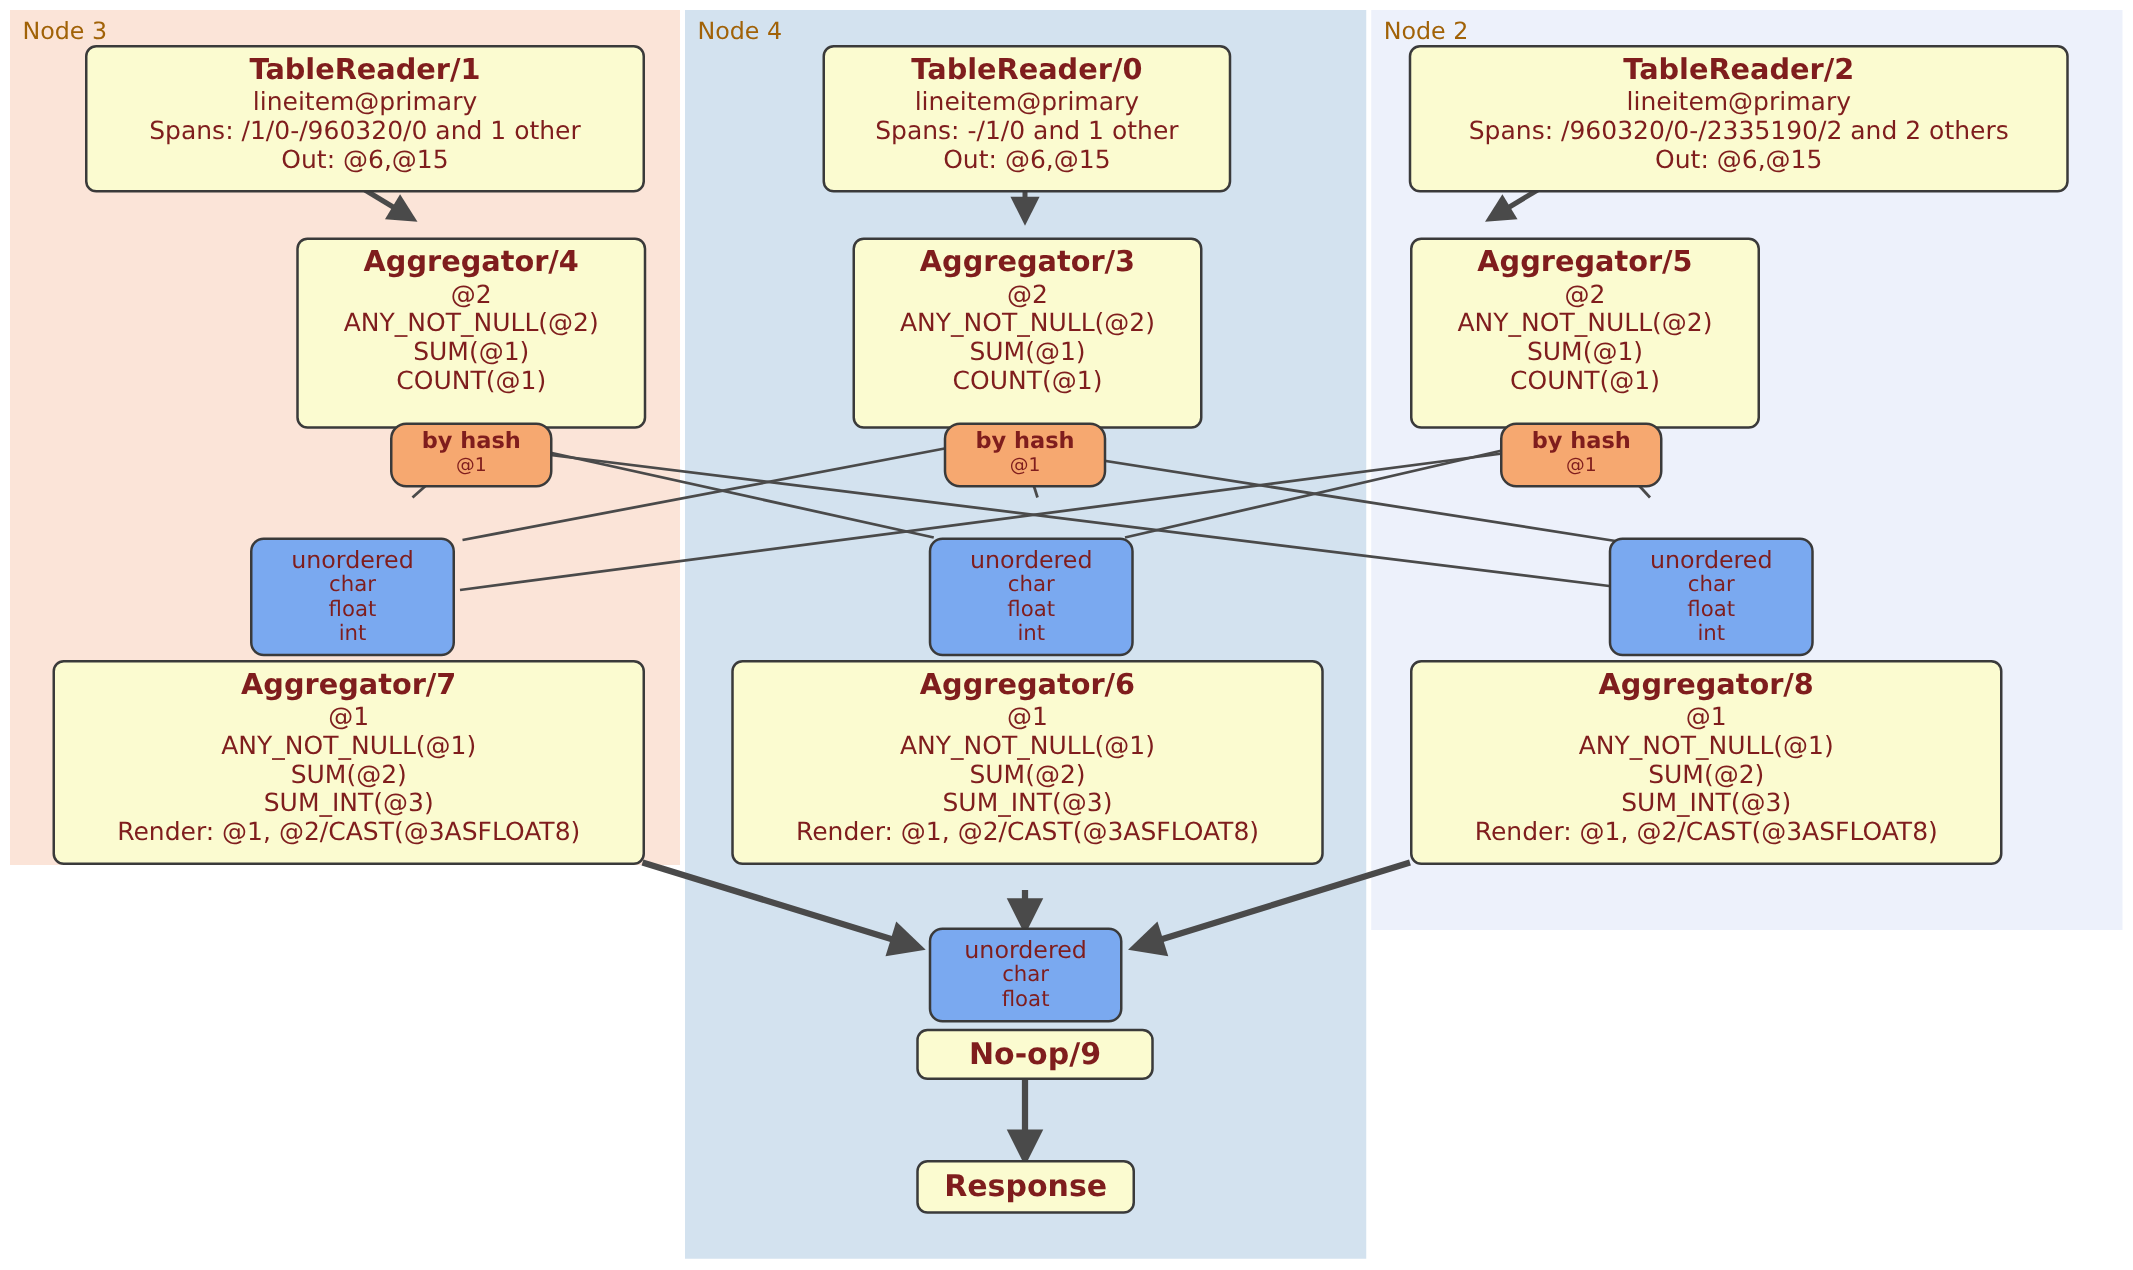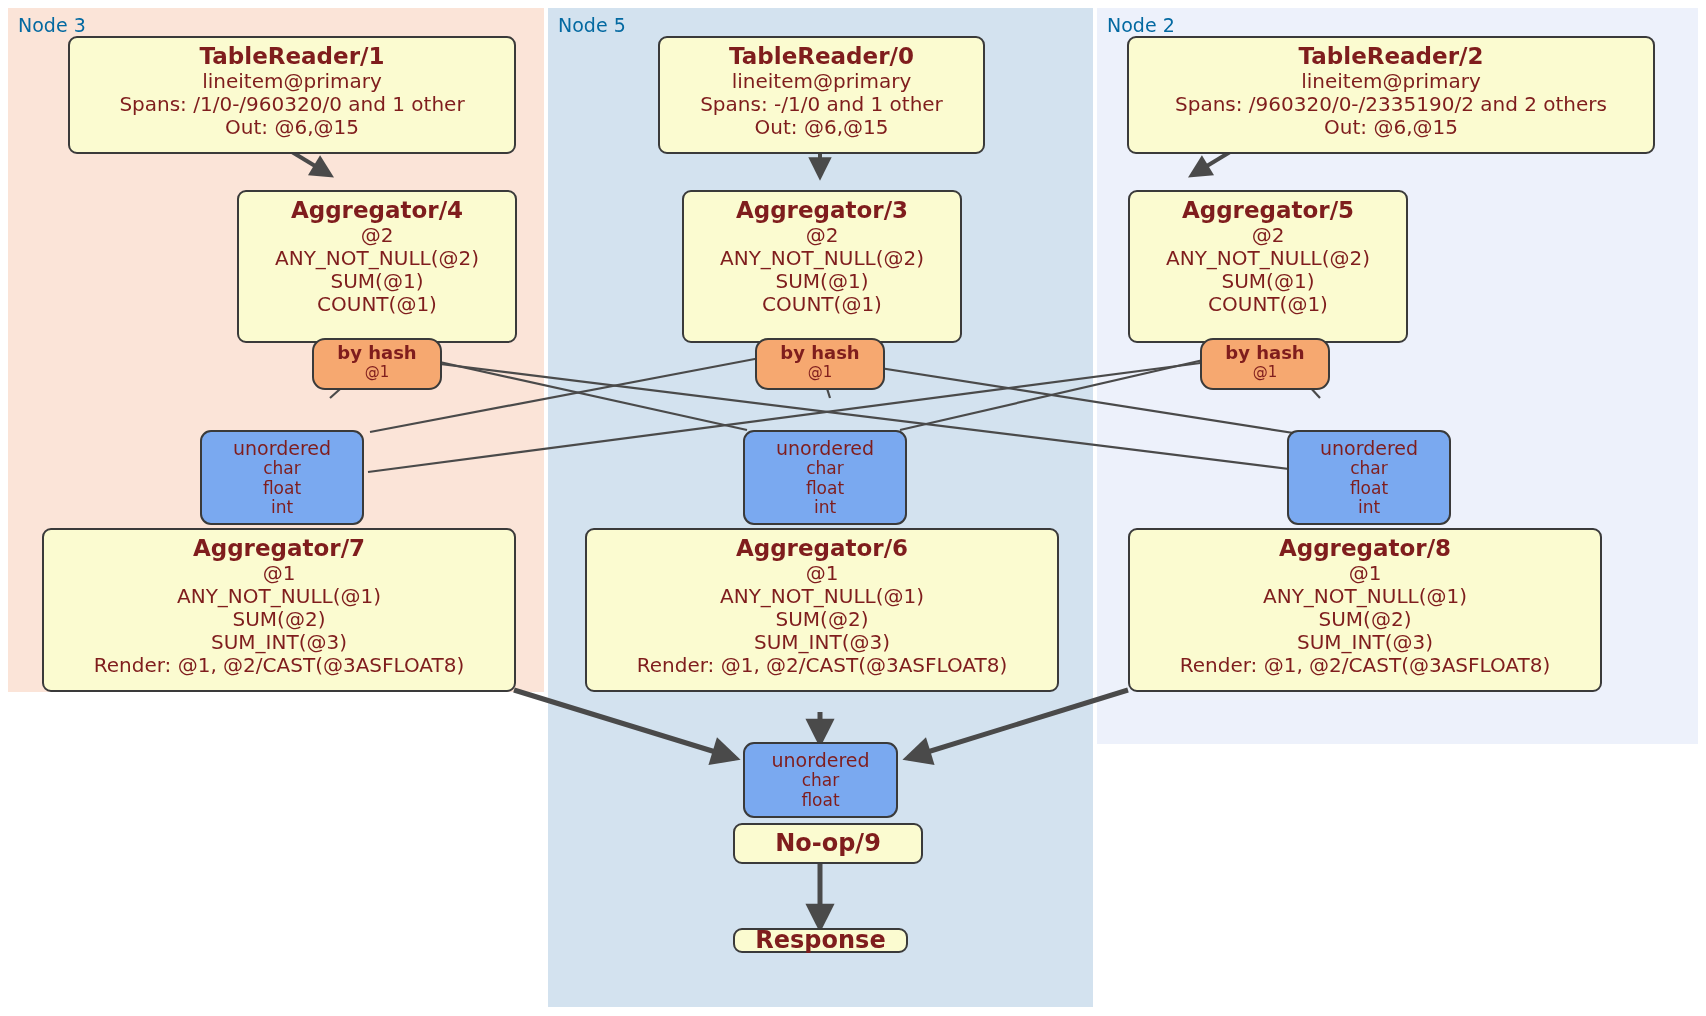--- a/index.html
+++ b/index.html
@@ -23,21 +23,21 @@
   
   .panel {
     position: absolute;
     box-sizing: border-box;
   }
   .panel-label {
     position: absolute;
     left: 10px;
     top: 6px;
     font-size: 19px;
-    color: #0369a1;
+    color: #a16207;
     white-space: nowrap;
   }
   
   .node {
     position: absolute;
     box-sizing: border-box;
     text-align: center;
     color: #7f1d1d;
     line-height: 1.16;
   }
@@ -165,21 +165,21 @@
   <g>
     <path d="M 820 864 L 820 927" stroke="#4a4a4a" stroke-width="5" fill="none" marker-end="url(#arrowThick)"></path>
   </g>
 </svg>
 
 <div class="panel" style="left:8px; top:8px; width:536px; height:684px; background:#fbe4d8;">
   <span class="panel-label">Node 3</span>
 </div>
 
 <div class="panel" style="left:548px; top:8px; width:545px; height:999px; background:#d3e2ef;">
-  <span class="panel-label">Node 5</span>
+  <span class="panel-label">Node 4</span>
 </div>
 
 <div class="panel" style="left:1097px; top:8px; width:601px; height:736px; background:#edf1fb;padding-left:45px;">
   <span class="panel-label">Node 2</span>
 </div>
 
 <div class="node proc layer-proc" style="left:68px; top:36px; width:448px; height:118px;">
   <div class="title">TableReader/1</div>
   <div class="line">lineitem@primary</div>
   <div class="line">Spans: /1/0-/960320/0 and 1 other</div>
@@ -290,15 +290,15 @@
 <div class="node sync layer-sync" style="left:743px; top:742px; width:155px; height:76px;">
   <div class="title">unordered</div>
   <div class="line">char</div>
   <div class="line">float</div>
 </div>
 
 <div class="node simple layer-proc" style="left:733px; top:823px; width:190px; height:41px;">
   <span class="title">No-op/9</span>
 </div>
 
-<div class="node simple layer-proc" style="left:733px; top:928px; width:175px; height:25px;">
+<div class="node simple layer-proc" style="left:733px; top:928px; width:175px; height:43px;">
   <span class="title">Response</span>
 </div>
 
 </body></html>

